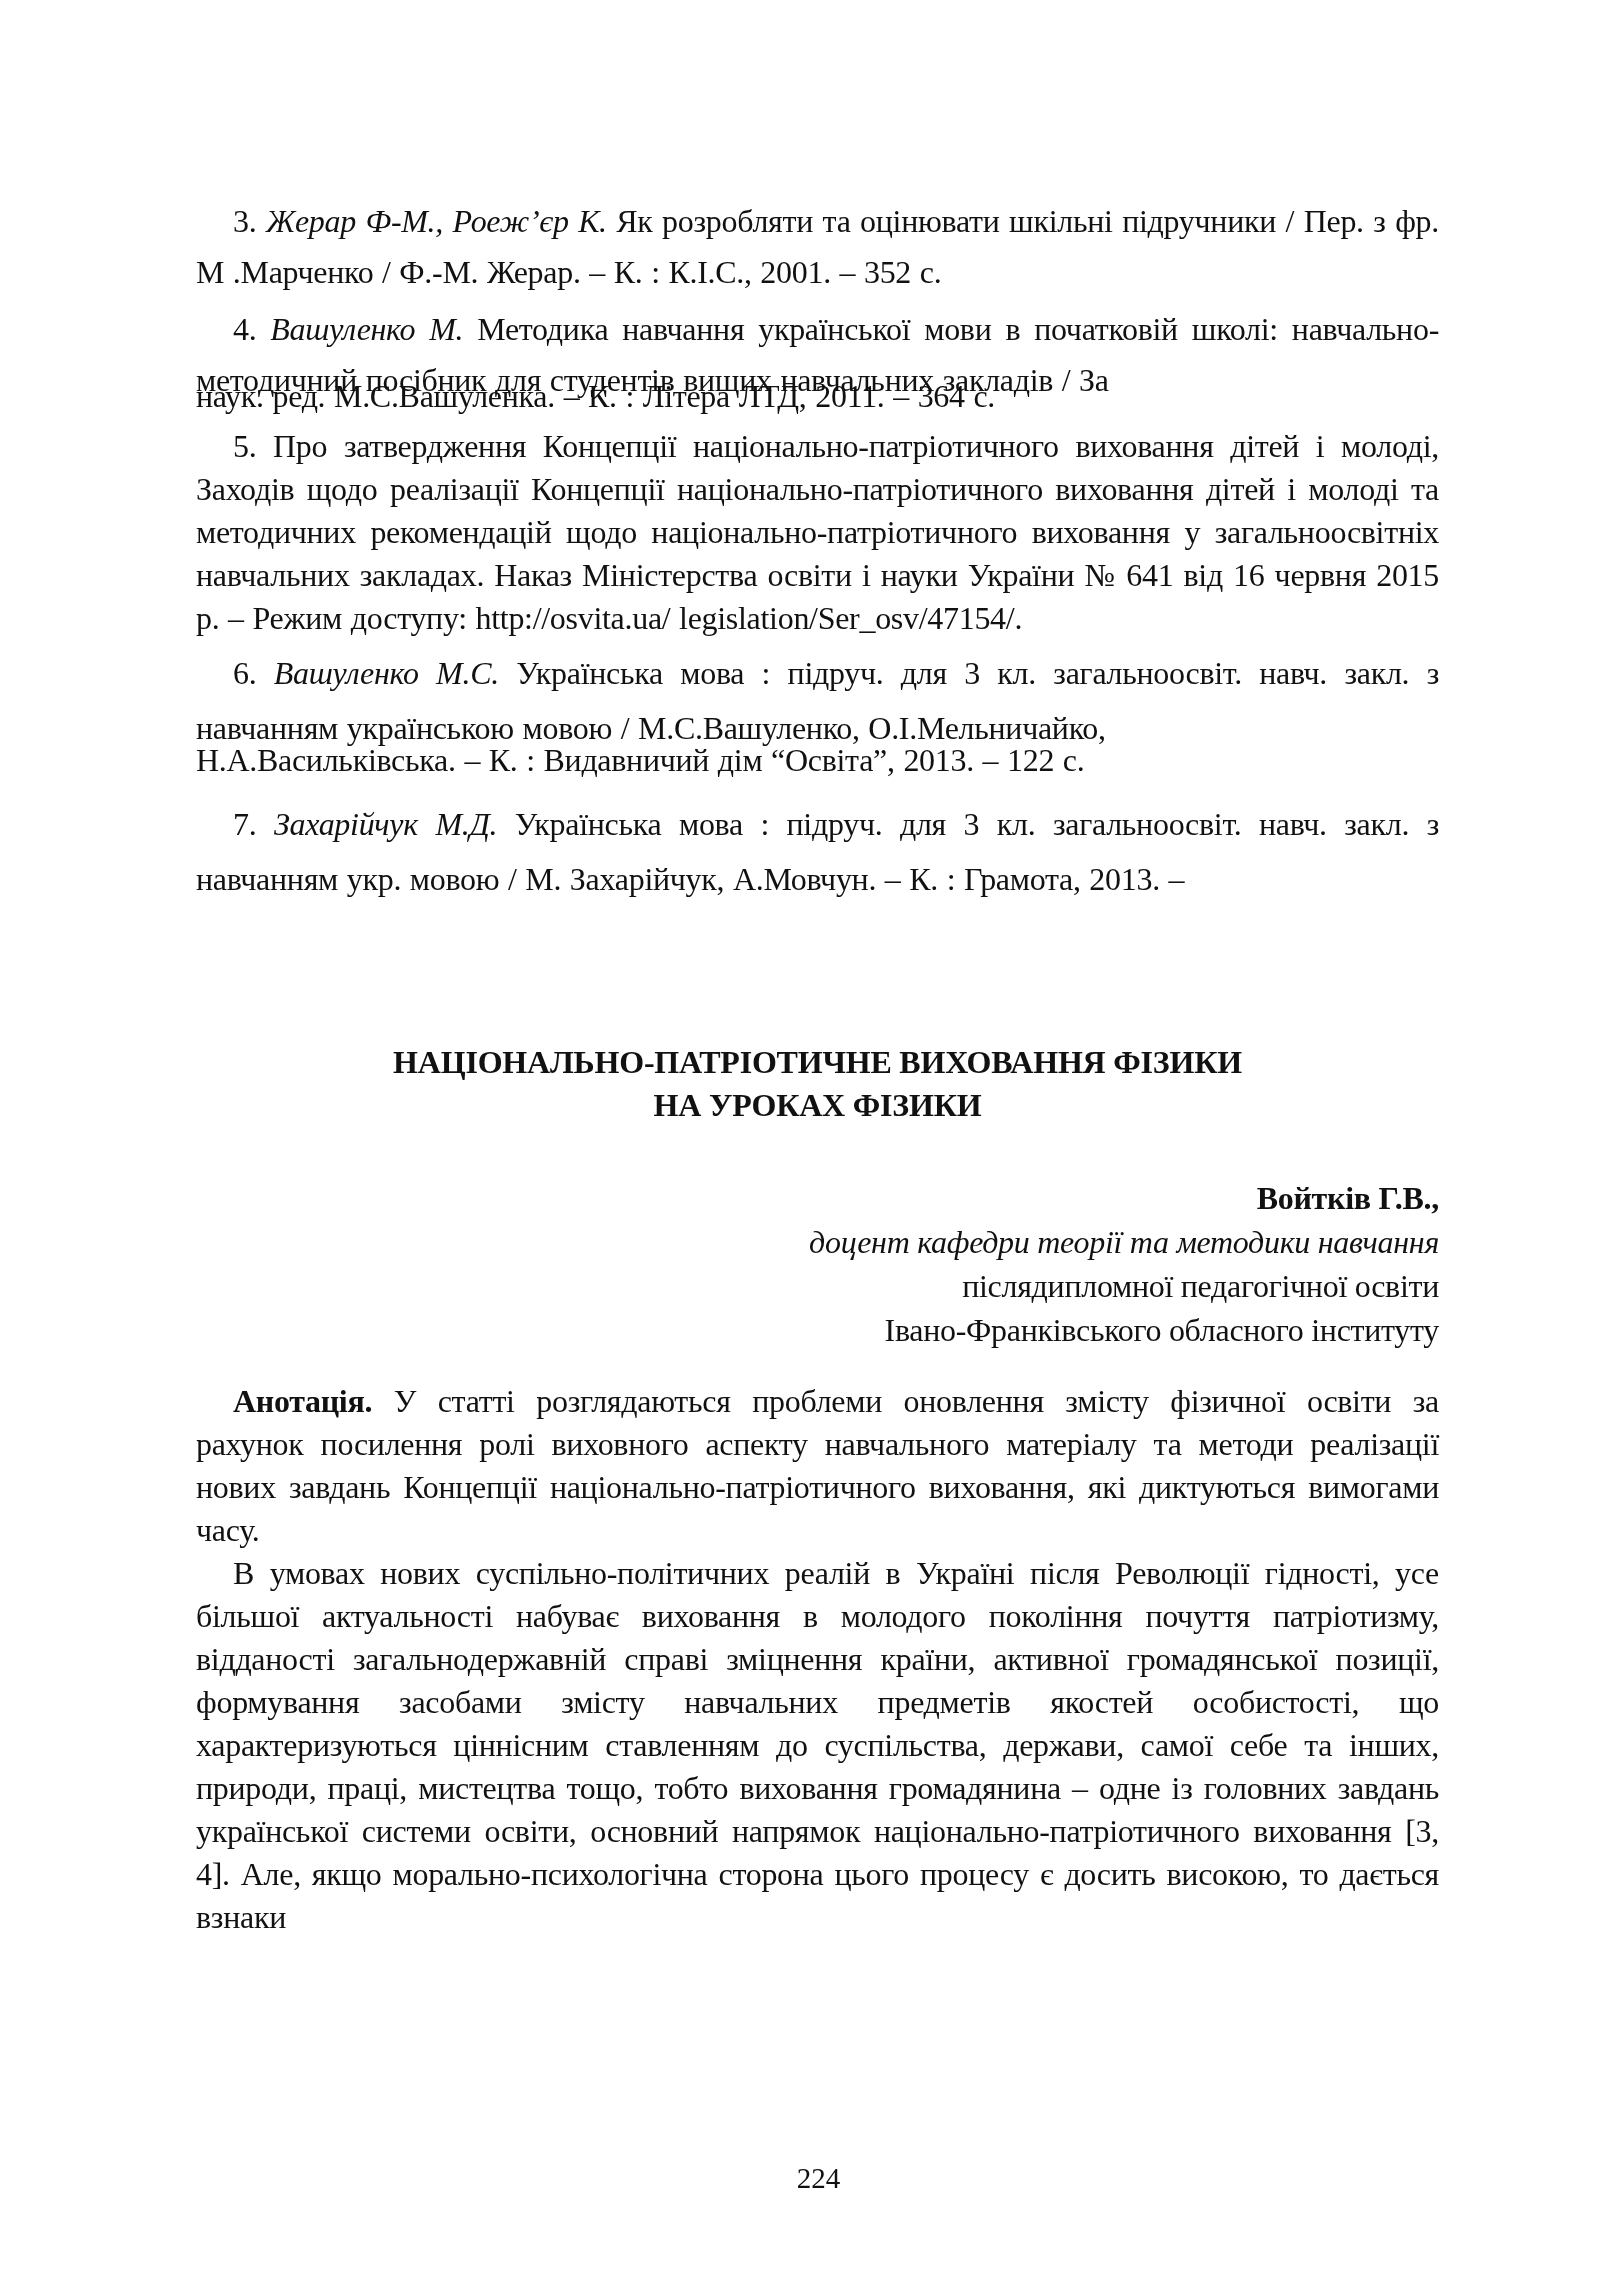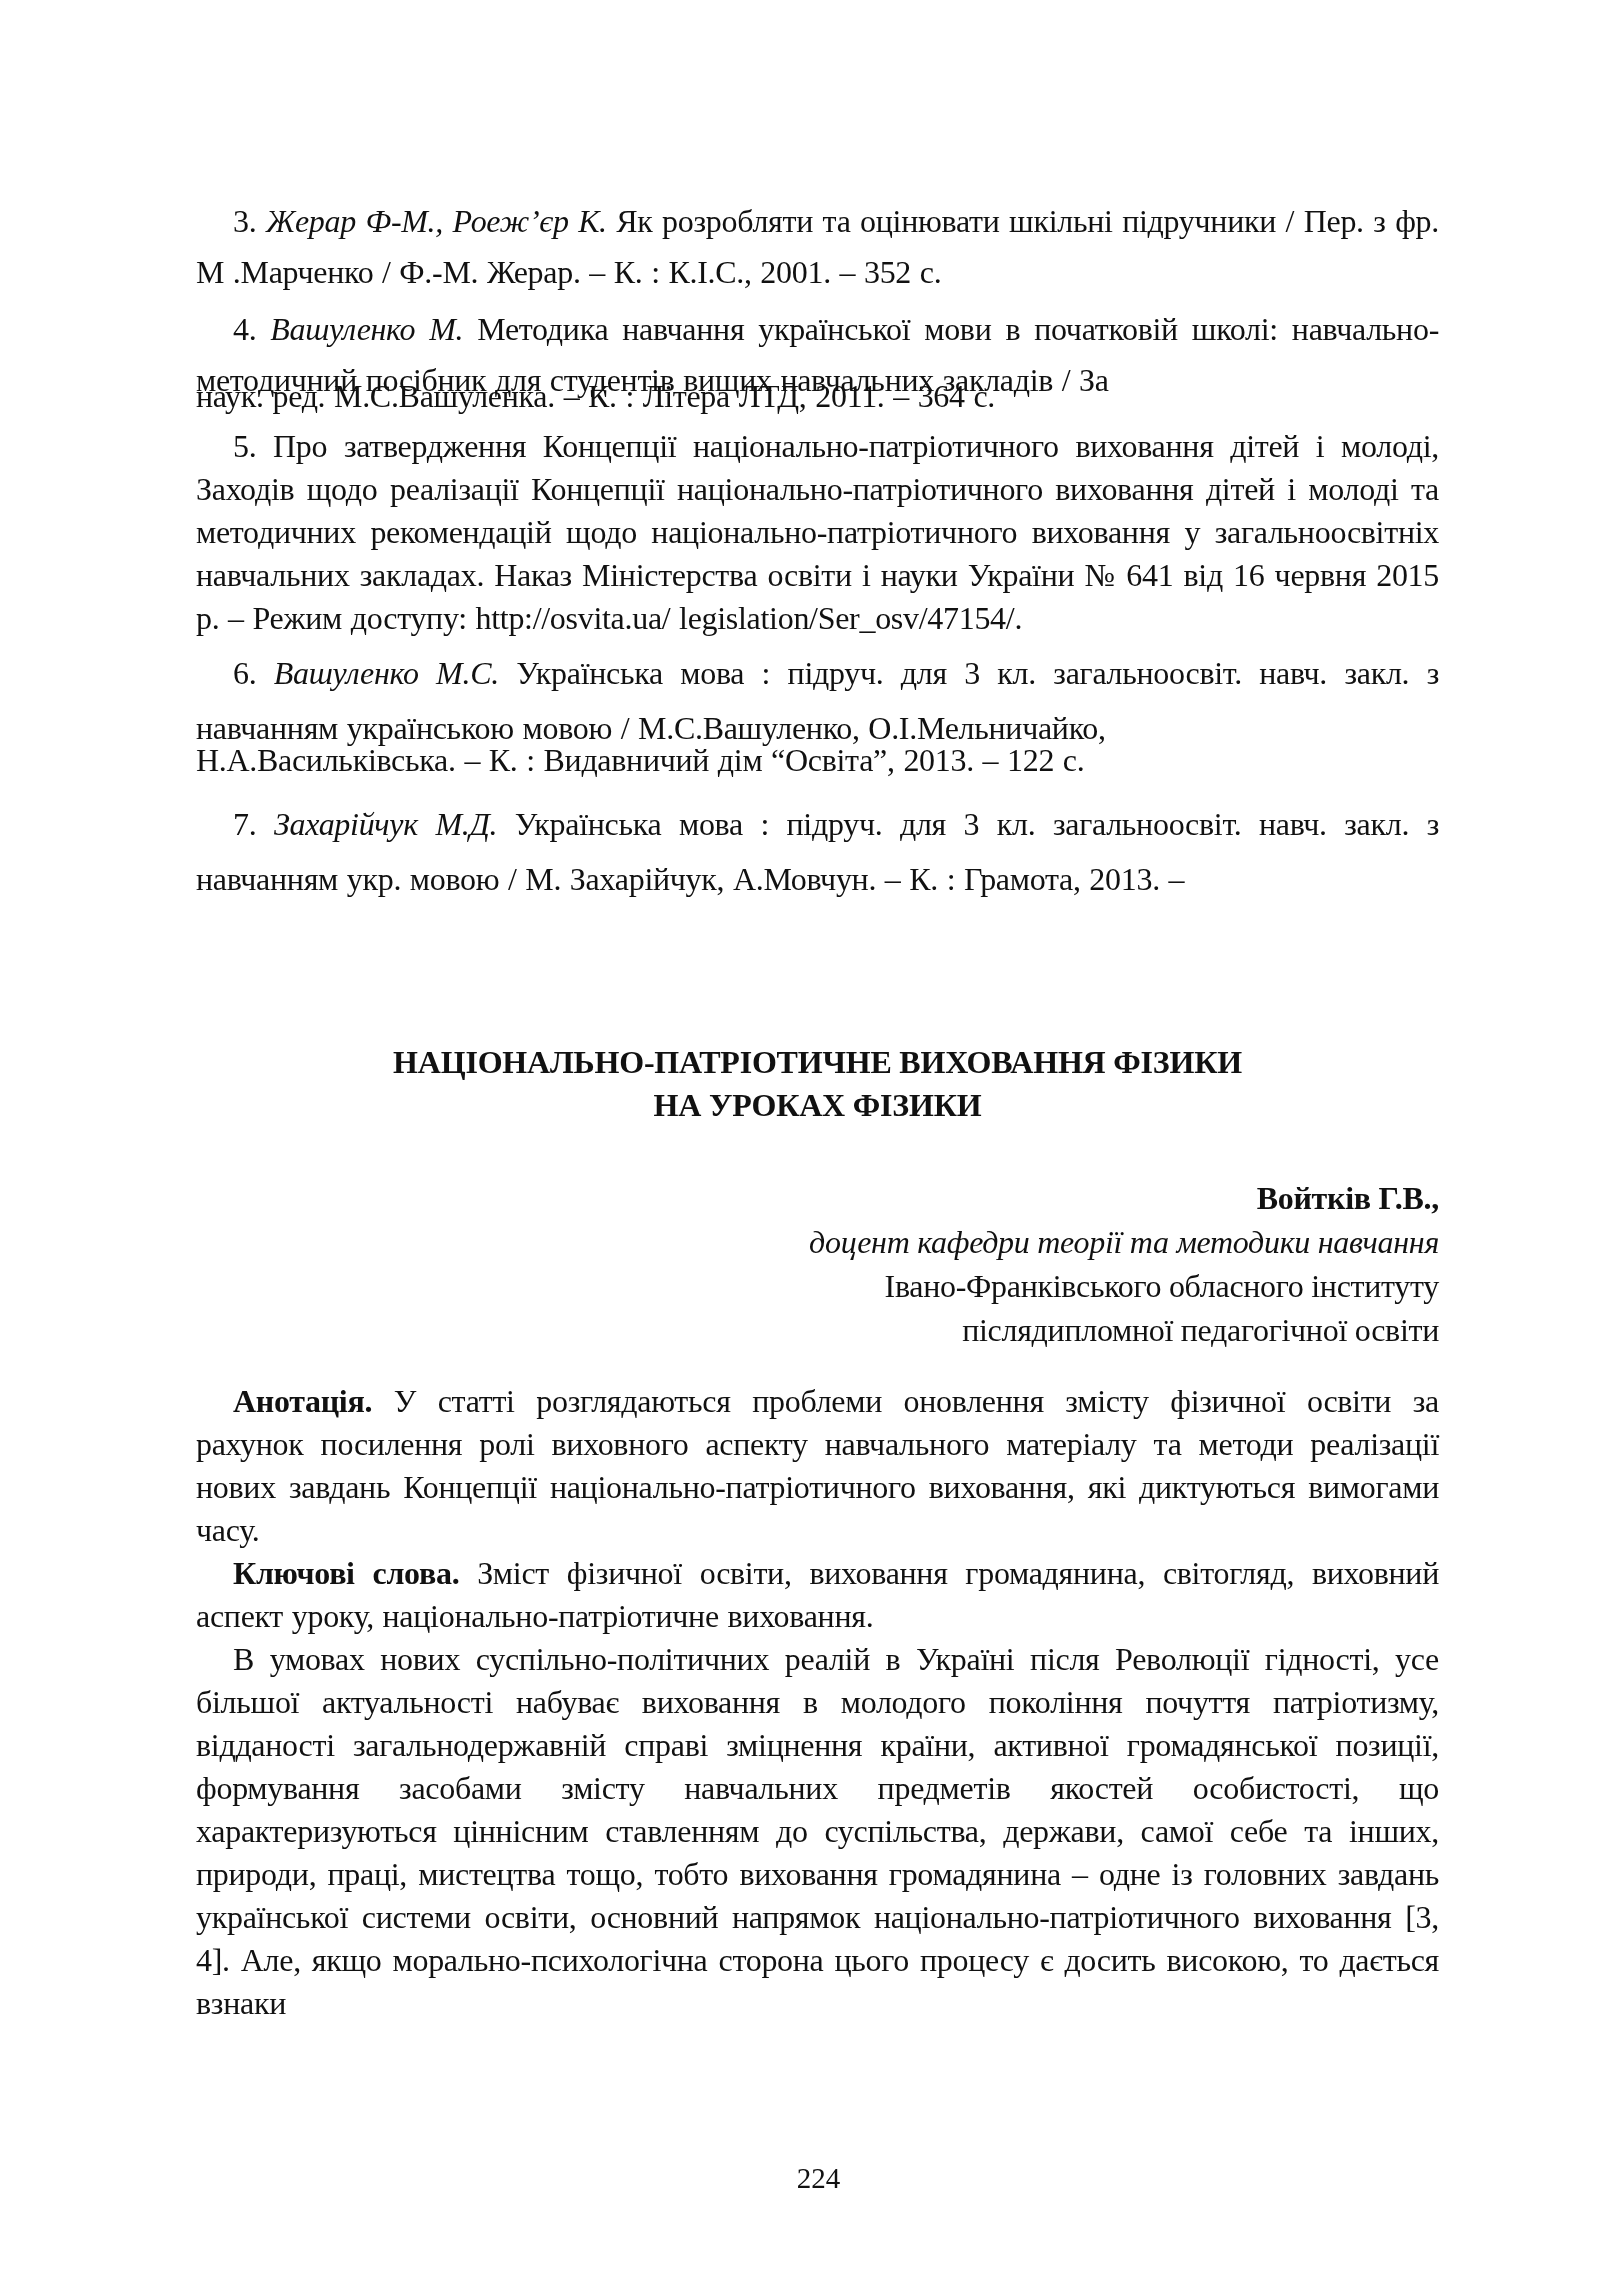--- a/index.html
+++ b/index.html
@@ -126,31 +126,27 @@
   </div>
 
   <div class="title">
     <span class="line">НАЦІОНАЛЬНО-ПАТРІОТИЧНЕ ВИХОВАННЯ ФІЗИКИ</span>
     <span class="line">НА УРОКАХ ФІЗИКИ</span>
   </div>
 
   <div class="author">
     <span class="line name">Войтків Г.В.,</span>
     <span class="line pos">доцент кафедри теорії та методики навчання</span>
+    <span class="line">післядипломної педагогічної освіти</span>
     <span class="line">Івано-Франківського обласного інституту</span>
-    <span class="line">післядипломної педагогічної освіти</span>
   </div>
 
   <div class="textblock" style="top:1380px;">
     <p class="para">
       <span class="b">Анотація.</span>
       <span>У статті розглядаються проблеми оновлення змісту фізичної освіти за рахунок посилення ролі виховного аспекту навчального матеріалу та методи реалізації нових завдань Концепції національно-патріотичного виховання, які диктуються вимогами часу.</span>
-    </p>
-    <p class="para">
-      <span class="b">Ключові слова.</span>
-      <span>Зміст фізичної освіти, виховання громадянина, світогляд, виховний аспект уроку, національно-патріотичне виховання.</span>
     </p>
     <p class="para">В умовах нових суспільно-політичних реалій в Україні після Революції гідності, усе більшої актуальності набуває виховання в молодого покоління почуття патріотизму, відданості загальнодержавній справі зміцнення країни, активної громадянської позиції, формування засобами змісту навчальних предметів якостей особистості, що характеризуються ціннісним ставленням до суспільства, держави, самої себе та інших, природи, праці, мистецтва тощо, тобто виховання громадянина – одне із головних завдань української системи освіти, основний напрямок національно-патріотичного виховання [3, 4]. Але, якщо морально-психологічна сторона цього процесу є досить високою, то дається взнаки</p>
   </div>
 
   <div class="pagenum">224</div>
 </div>
 
 
 </body></html>

